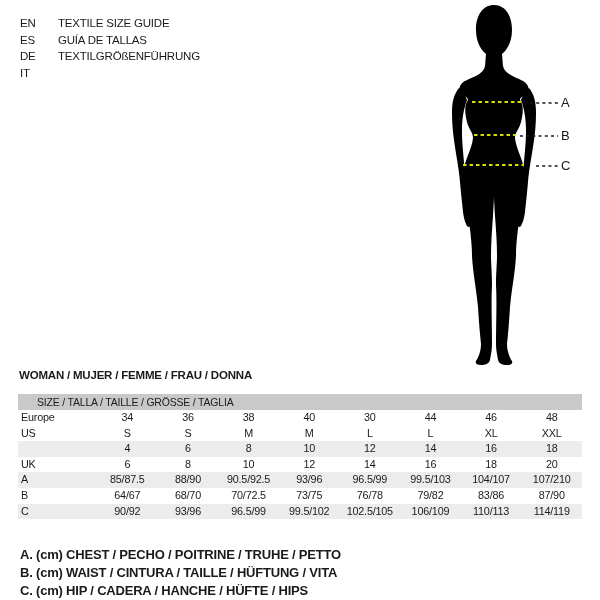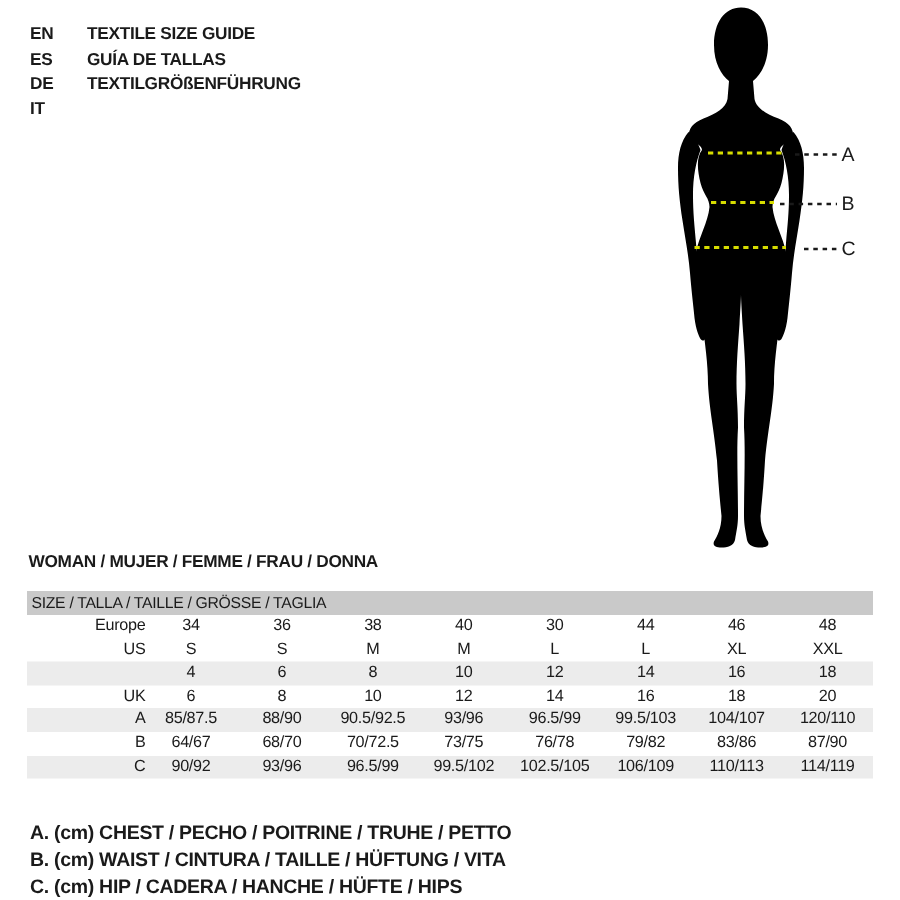--- a/index.html
+++ b/index.html
@@ -3,35 +3,35 @@
 <meta charset="utf-8">
 <style>
   html,body{margin:0;padding:0;}
   body{
     width:600px;height:600px;position:relative;overflow:hidden;
     background:#ffffff;color:#1a1a1a;
     font-family:"Liberation Sans","DejaVu Sans",sans-serif;
   }
   
   .lang-block{position:absolute;left:20px;top:15px;}
-  .lang-row{display:flex;line-height:16.7px;font-weight:bold;font-size:11.5px;letter-spacing:-0.2px;white-space:nowrap;}
+  .lang-row{display:flex;line-height:16.7px;font-weight:normal;font-size:11.5px;letter-spacing:-0.2px;white-space:nowrap;}
   .lang-code{width:38px;flex:0 0 38px;}
   
   .figure-svg{position:absolute;left:412px;top:2px;}
   .marker-label{position:absolute;left:561px;font-size:13px;letter-spacing:0;}
   .marker-a{top:95px;} .marker-b{top:128px;} .marker-c{top:158px;}
   
   .section-title{position:absolute;left:19px;top:369px;font-weight:bold;font-size:11.5px;letter-spacing:-0.2px;white-space:nowrap;}
   
   .size-table{position:absolute;left:18px;top:394px;width:564px;font-size:10.8px;letter-spacing:-0.2px;}
-  .table-header{height:16px;line-height:16px;padding-left:3px;background:var(--table-header-bg,#c9c9c9);font-size:10.5px;white-space:nowrap;}
+  .table-header{height:16px;line-height:16px;padding-left:19px;background:var(--table-header-bg,#c9c9c9);font-size:10.5px;white-space:nowrap;}
   .t-row{display:flex;height:15.6px;line-height:15.6px;}
   .t-row.shaded{background:var(--table-shaded-bg,#ececec);}
   .cell{flex:1;text-align:center;white-space:nowrap;}
-  .cell.row-label{flex:0 0 76px;text-align:right;padding-left:3px;}
+  .cell.row-label{flex:0 0 76px;text-align:left;padding-left:3px;}
   
   .legend-block{position:absolute;left:20px;top:546px;}
   .legend-line{font-weight:bold;font-size:13px;line-height:17.8px;letter-spacing:-0.2px;white-space:nowrap;}
 </style>
 </head>
 <body>
 
 <div class="lang-block">
 
     <div class="lang-row">
@@ -157,21 +157,21 @@
 
       <div class="t-row shaded">
         <div class="cell row-label">A</div>
         <div class="cell">85/87.5</div>
         <div class="cell">88/90</div>
         <div class="cell">90.5/92.5</div>
         <div class="cell">93/96</div>
         <div class="cell">96.5/99</div>
         <div class="cell">99.5/103</div>
         <div class="cell">104/107</div>
-        <div class="cell">120/110</div>
+        <div class="cell">107/210</div>
       </div>
 
       <div class="t-row">
         <div class="cell row-label">B</div>
         <div class="cell">64/67</div>
         <div class="cell">68/70</div>
         <div class="cell">70/72.5</div>
         <div class="cell">73/75</div>
         <div class="cell">76/78</div>
         <div class="cell">79/82</div>

